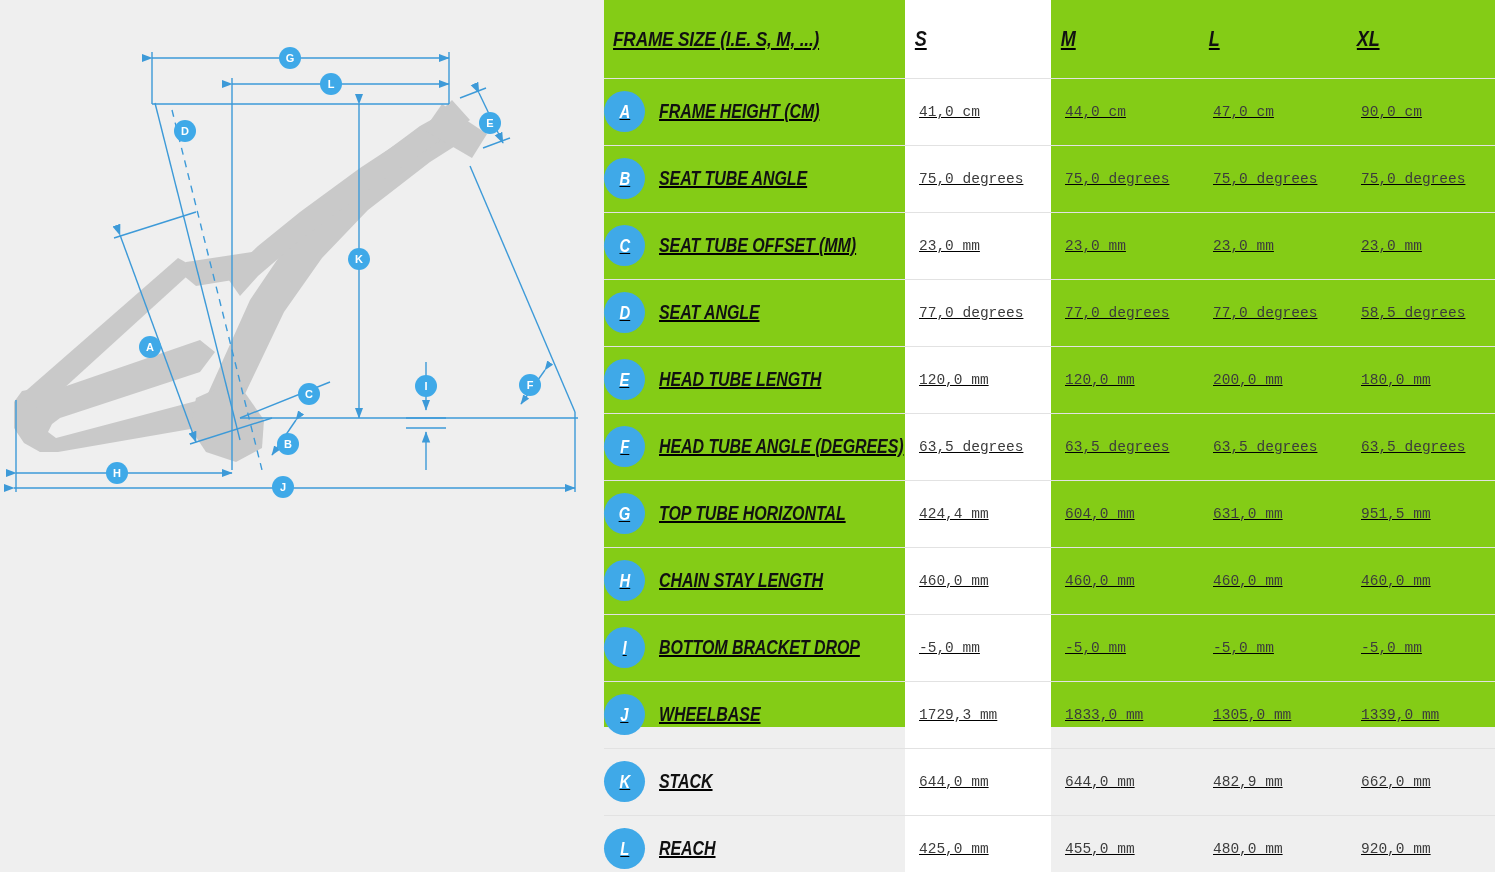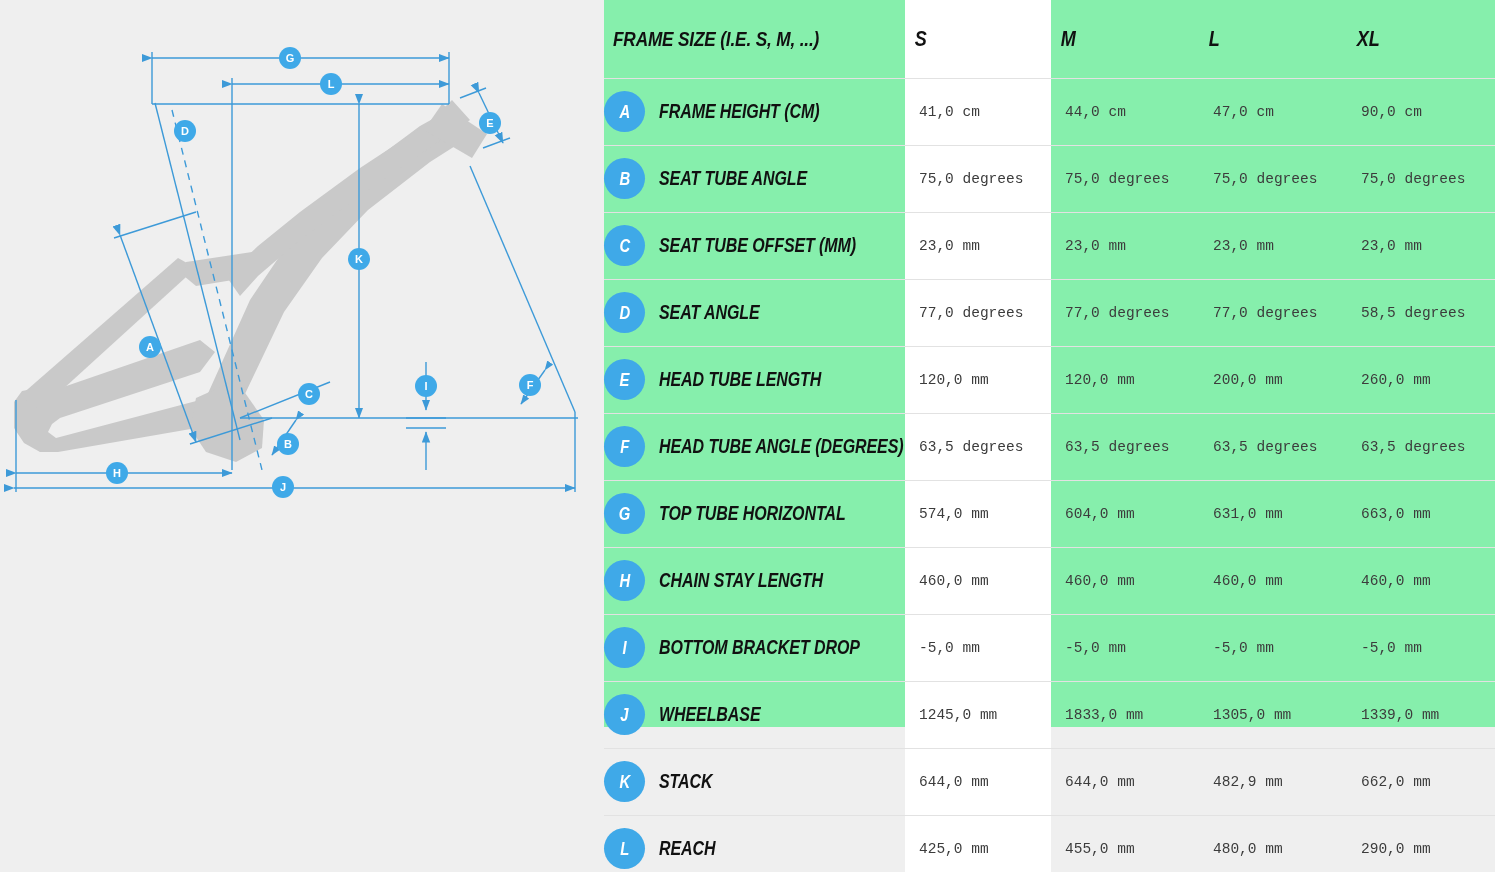--- a/index.html
+++ b/index.html
@@ -17,22 +17,23 @@
     width: 604px; height: 872px;
     background: #efefef;
     flex: 0 0 604px;
   }
   .diagram-pane svg { display: block; }
 
   
   .table-pane {
     position: relative;
     width: 891px; height: 727px;
-    background: #86efac;
+    background: #84cc16;
     flex: 0 0 891px;
+    text-decoration: underline;
   }
   
   .highlight-col {
     position: absolute;
     left: 301px; top: 0; width: 146px; height: 872px;
     background: #ffffff;
     z-index: 0;
   }
   table.geo {
     position: relative;
@@ -366,21 +367,21 @@
             <td>
               <div class="val s">120,0 mm</div>
             </td>
             <td>
               <div class="val m">120,0 mm</div>
             </td>
             <td>
               <div class="val l">200,0 mm</div>
             </td>
             <td>
-              <div class="val xl">260,0 mm</div>
+              <div class="val xl">180,0 mm</div>
             </td>
           </tr>
           <tr>
             <td class="label-cell">
               <div class="label-inner">
                 <div class="badge">
                   <span>F</span>
                 </div>
                 <div class="row-label">HEAD TUBE ANGLE (DEGREES)</div>
               </div>
@@ -401,30 +402,30 @@
           <tr>
             <td class="label-cell">
               <div class="label-inner">
                 <div class="badge">
                   <span>G</span>
                 </div>
                 <div class="row-label">TOP TUBE HORIZONTAL</div>
               </div>
             </td>
             <td>
-              <div class="val s">574,0 mm</div>
+              <div class="val s">424,4 mm</div>
             </td>
             <td>
               <div class="val m">604,0 mm</div>
             </td>
             <td>
               <div class="val l">631,0 mm</div>
             </td>
             <td>
-              <div class="val xl">663,0 mm</div>
+              <div class="val xl">951,5 mm</div>
             </td>
           </tr>
           <tr>
             <td class="label-cell">
               <div class="label-inner">
                 <div class="badge">
                   <span>H</span>
                 </div>
                 <div class="row-label">CHAIN STAY LENGTH</div>
               </div>
@@ -467,21 +468,21 @@
           <tr>
             <td class="label-cell">
               <div class="label-inner">
                 <div class="badge">
                   <span>J</span>
                 </div>
                 <div class="row-label">WHEELBASE</div>
               </div>
             </td>
             <td>
-              <div class="val s">1245,0 mm</div>
+              <div class="val s">1729,3 mm</div>
             </td>
             <td>
               <div class="val m">1833,0 mm</div>
             </td>
             <td>
               <div class="val l">1305,0 mm</div>
             </td>
             <td>
               <div class="val xl">1339,0 mm</div>
             </td>
@@ -520,19 +521,19 @@
             <td>
               <div class="val s">425,0 mm</div>
             </td>
             <td>
               <div class="val m">455,0 mm</div>
             </td>
             <td>
               <div class="val l">480,0 mm</div>
             </td>
             <td>
-              <div class="val xl">290,0 mm</div>
+              <div class="val xl">920,0 mm</div>
             </td>
           </tr>
         </tbody>
     </table>
   </div>
 </div>
 
 </body></html>

